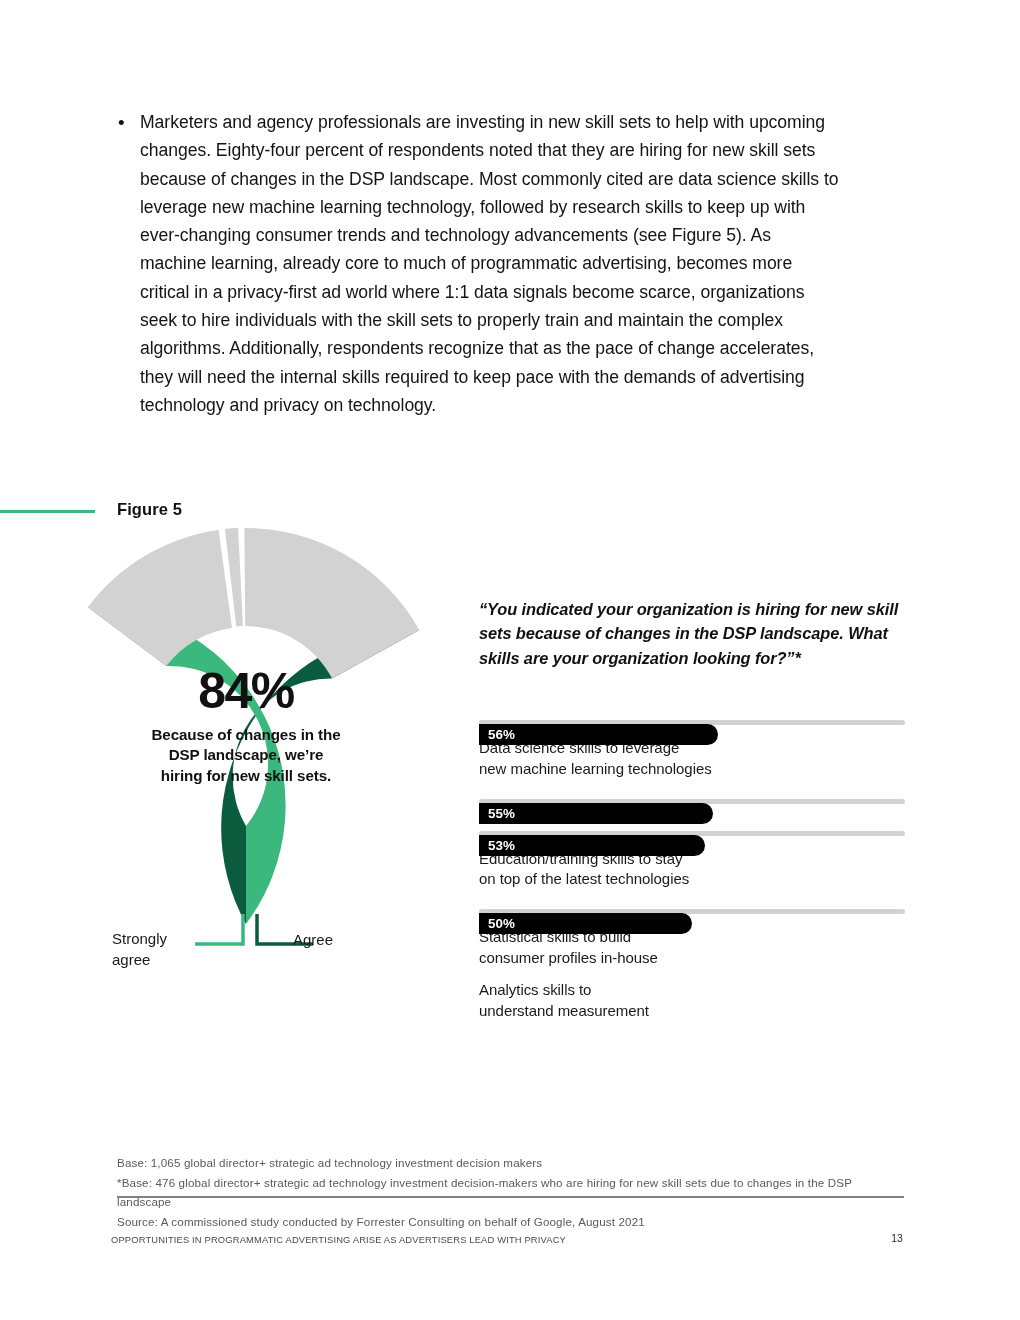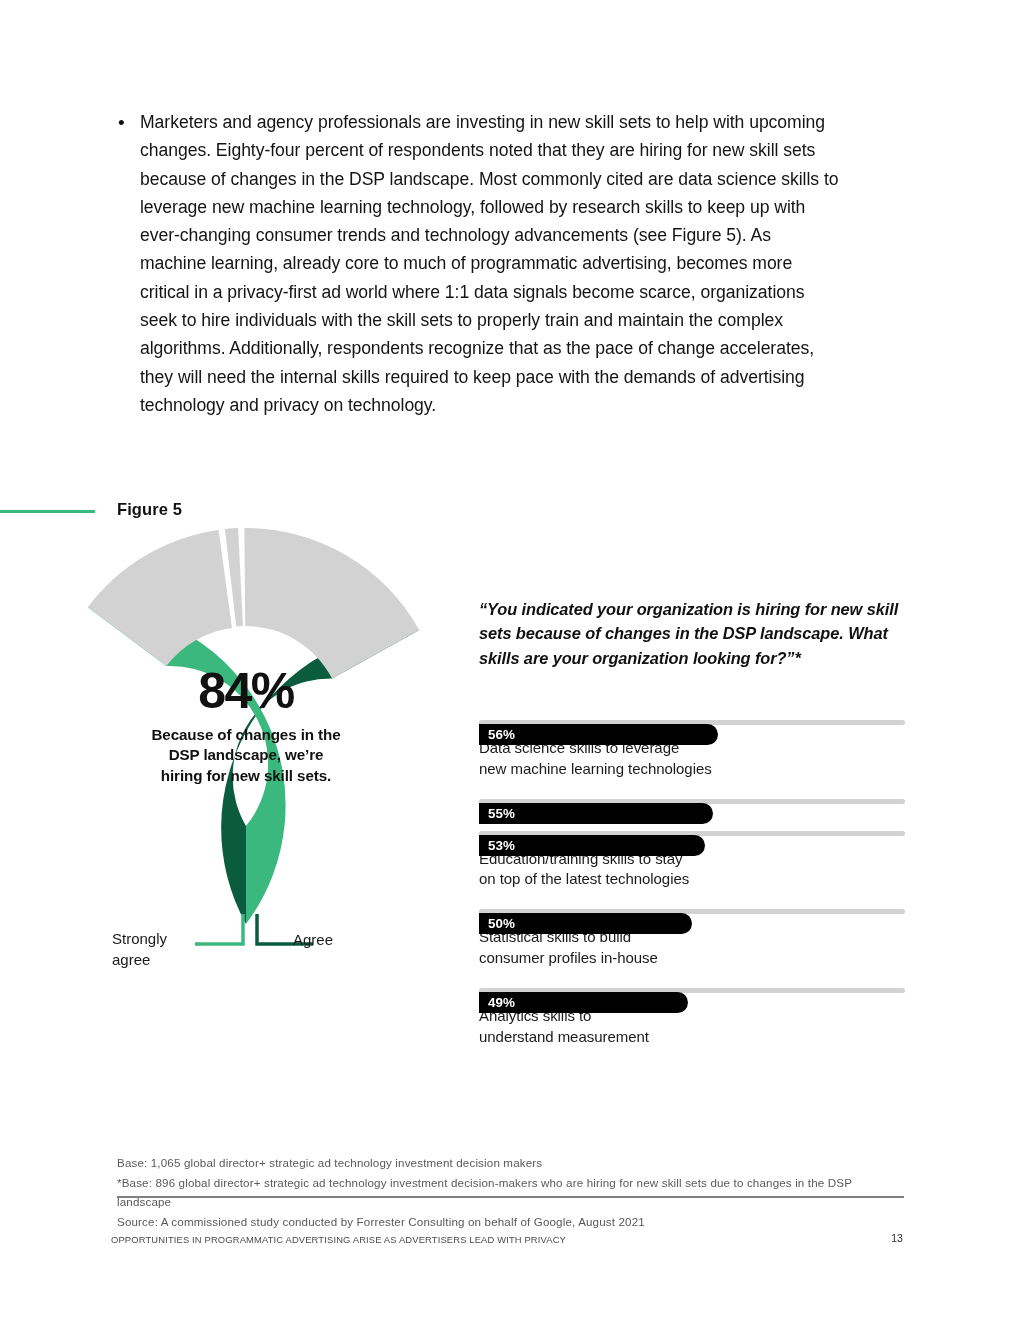--- a/index.html
+++ b/index.html
@@ -312,34 +312,28 @@
       <div class="bar-fill" style="width: 50%;">
         <span class="bar-value">50%</span>
       </div>
     </div>
     <div class="bar-label">
       <span>Statistical skills to build</span><br>
       <span>consumer profiles in-house</span>
     </div>
   </div>
   <div class="bar-item">
-    <div class="bar-row">
-      <div class="bar-track"></div>
-      <div class="bar-fill" style="width: 49%;">
-        <span class="bar-value">49%</span>
-      </div>
-    </div>
     <div class="bar-label">
       <span>Analytics skills to</span><br>
       <span>understand measurement</span>
     </div>
   </div>
 </div>
 
 <div class="footnotes">
   <div>Base: 1,065 global director+ strategic ad technology investment decision makers</div>
-  <div>*Base: 896 global director+ strategic ad technology investment decision-makers who are hiring for new skill sets due to changes in the DSP landscape</div>
+  <div>*Base: 476 global director+ strategic ad technology investment decision-makers who are hiring for new skill sets due to changes in the DSP landscape</div>
   <div>Source: A commissioned study conducted by Forrester Consulting on behalf of Google, August 2021</div>
 </div>
 
 <div class="footer-rule"></div>
 <div class="footer-text">OPPORTUNITIES IN PROGRAMMATIC ADVERTISING ARISE AS ADVERTISERS LEAD WITH PRIVACY</div>
 <div class="footer-page">13</div>
 
 </body></html>

